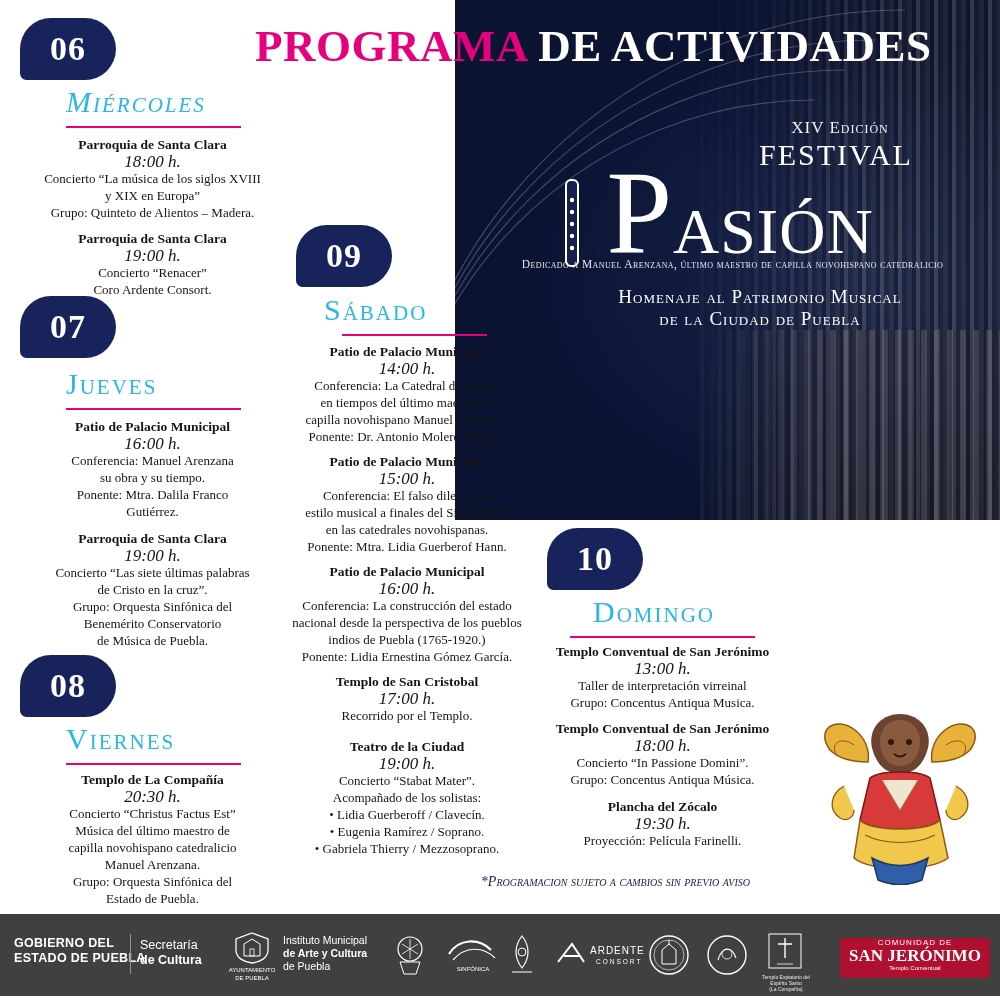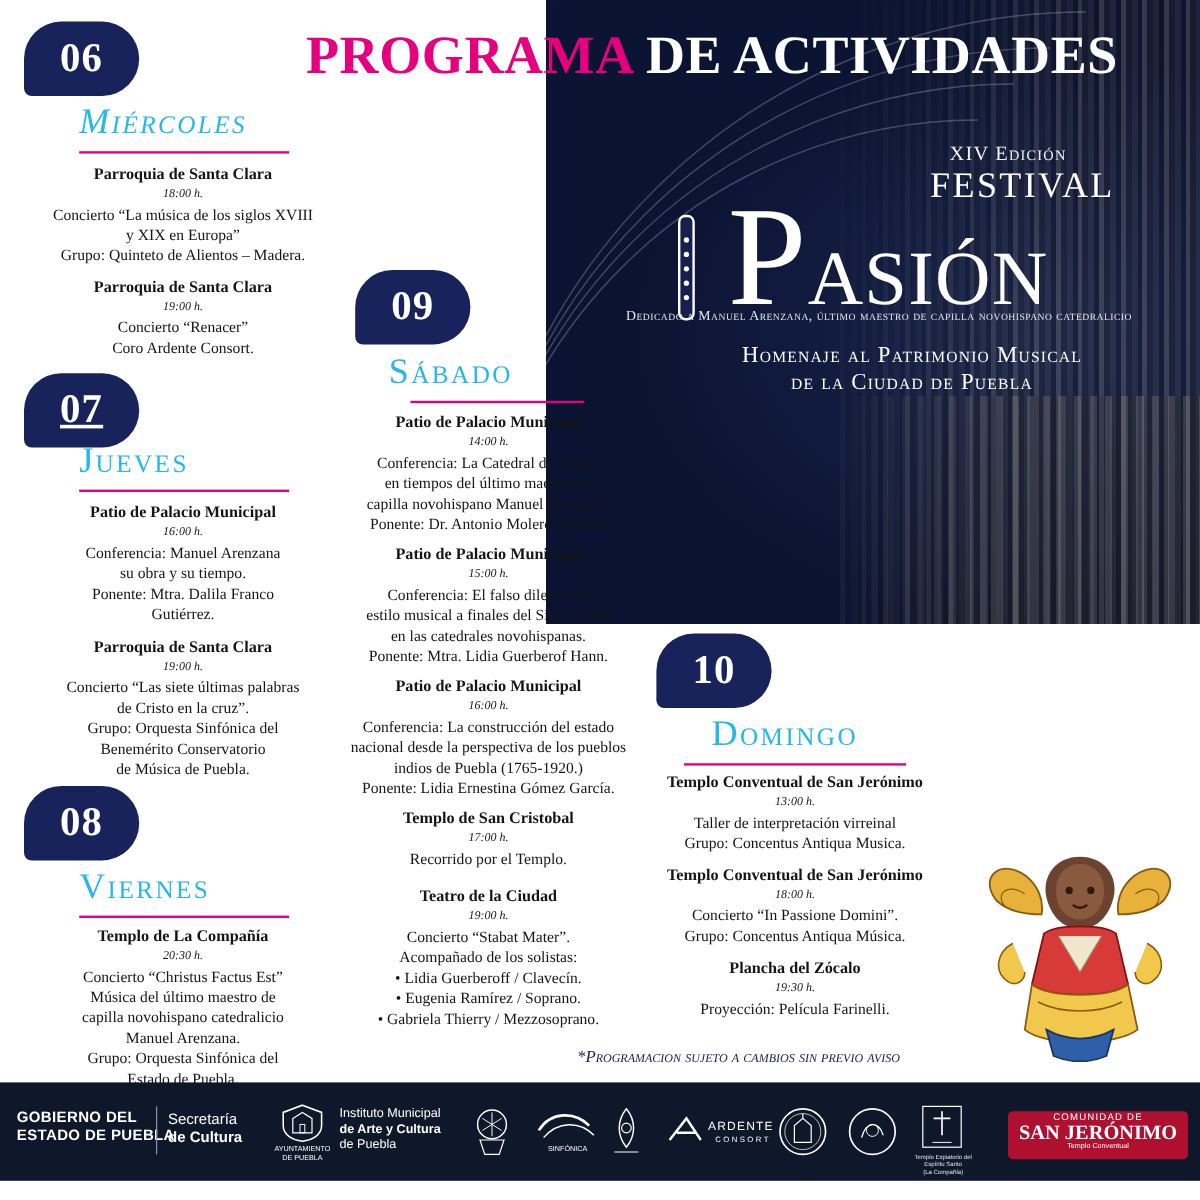--- a/index.html
+++ b/index.html
@@ -46,21 +46,21 @@
     opacity:.6;
   }
   .arcs{position:absolute;inset:0;opacity:.22;}
 
   .hero-text{position:absolute;inset:0;color:#fff;border-radius:17px;}
   .edicion{
     position:absolute;left:265px;top:118px;width:240px;text-align:center;
     font-variant:small-caps;font-size:17px;letter-spacing:1px;color:#f2f2f5;
   }
   .festival{
-    position:absolute;left:277px;top:138px;width:240px;text-align:center;
+    position:absolute;left:261px;top:138px;width:240px;text-align:center;
     font-variant:small-caps;font-size:30px;letter-spacing:2px;color:#ffffff;
   }
   .pasion{
     position:absolute;left:30px;top:168px;width:510px;text-align:center;
     font-size:92px;line-height:92px;letter-spacing:1px;color:#ffffff;
     font-variant:small-caps;white-space:nowrap;
   }
   .pasion .big{font-size:118px;}
   .dedicado{
     position:absolute;left:15px;top:258px;width:525px;text-align:center;
@@ -89,33 +89,33 @@
     font-size:34px;font-weight:bold;letter-spacing:1px;
   }
   .dayname{
     position:absolute;font-variant:small-caps;color:#27b7e8;font-size:30px;letter-spacing:2px;
   }
   .rule{position:absolute;height:2px;background:#e6007e;}
 
   
   .ev{position:absolute;text-align:center;color:#151515;}
   .ev .place{font-weight:bold;font-size:13.5px;line-height:17px;}
-  .ev .time{font-style:italic;font-size:10px;line-height:17px;}
+  .ev .time{font-style:italic;font-size:17px;line-height:17px;}
   .ev .desc{font-size:13px;line-height:17px;}
 
   .note{
     position:absolute;left:330px;top:874px;width:420px;text-align:right;
     font-style:italic;font-variant:small-caps;font-size:14px;color:#16204e;
   }
 
   
   .cherub{position:absolute;left:810px;top:690px;width:180px;height:195px;}
 
   
-  .footer{position:absolute;left:0;bottom:16px;width:1000px;height:82px;background:#0f172a;}
+  .footer{position:absolute;left:0;bottom:4px;width:1000px;height:82px;background:#404040;}
   .footer-inner{position:relative;width:1000px;height:82px;color:#fff;}
   .gob{
     position:absolute;left:14px;top:22px;font-family:"Liberation Sans",sans-serif;
     font-size:12.5px;font-weight:bold;line-height:15px;letter-spacing:.3px;
   }
   .divider{position:absolute;left:130px;top:20px;width:1px;height:40px;background:#8d93ad;}
   .cultura{
     position:absolute;left:140px;top:24px;font-family:"Liberation Sans",sans-serif;
     font-size:12.5px;line-height:15px;
   }
@@ -194,21 +194,21 @@
 y XIX en Europa”
 Grupo: Quinteto de Alientos – Madera.</div>
   </div>
   <div class="ev" style="left:20px;top:230px;width:265px;">
     <div class="place">Parroquia de Santa Clara</div>
     <div class="time">19:00 h.</div>
     <div class="desc" style="white-space:pre-line;">Concierto “Renacer”
 Coro Ardente Consort.</div>
   </div>
 
-  <div class="blob" style="left:20px;top:311px;text-decoration:underline;">07</div>
+  <div class="blob" style="left:20px;top:296px;">07</div>
   <div class="dayname" style="left:66px;top:367px;">Jueves</div>
   <div class="rule" style="left:66px;top:408px;width:175px;"></div>
 
   <div class="ev" style="left:20px;top:418px;width:265px;">
     <div class="place">Patio de Palacio Municipal</div>
     <div class="time">16:00 h.</div>
     <div class="desc" style="white-space:pre-line;">Conferencia: Manuel Arenzana
 su obra y su tiempo.
 Ponente: Mtra. Dalila Franco
 Gutiérrez.</div>

